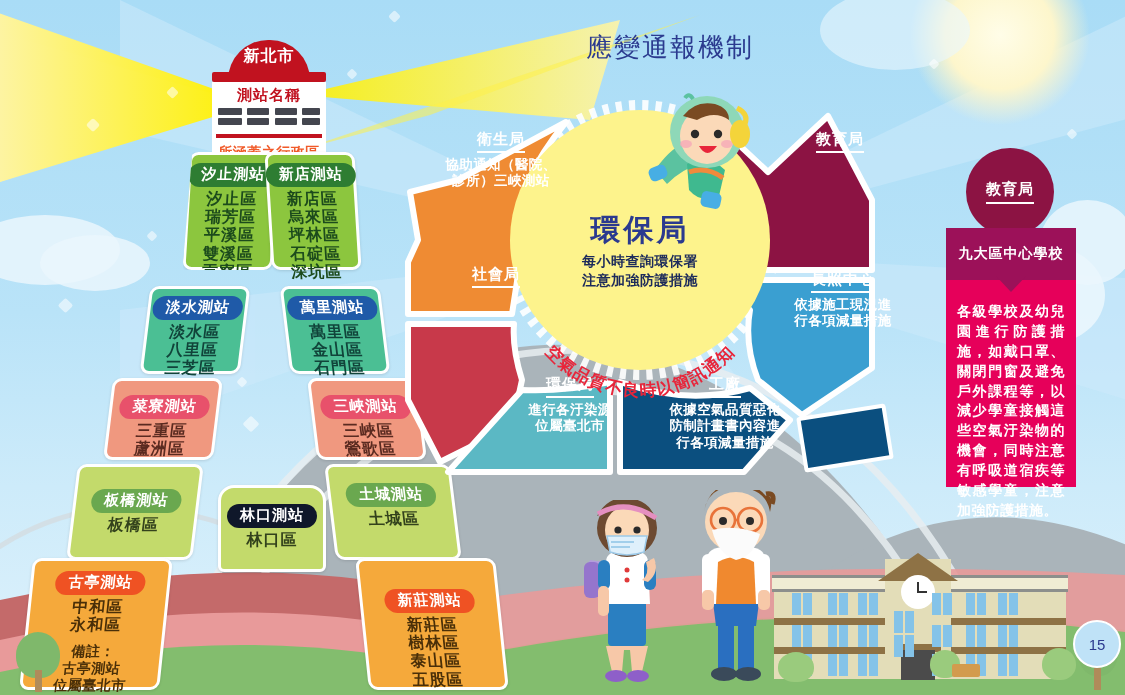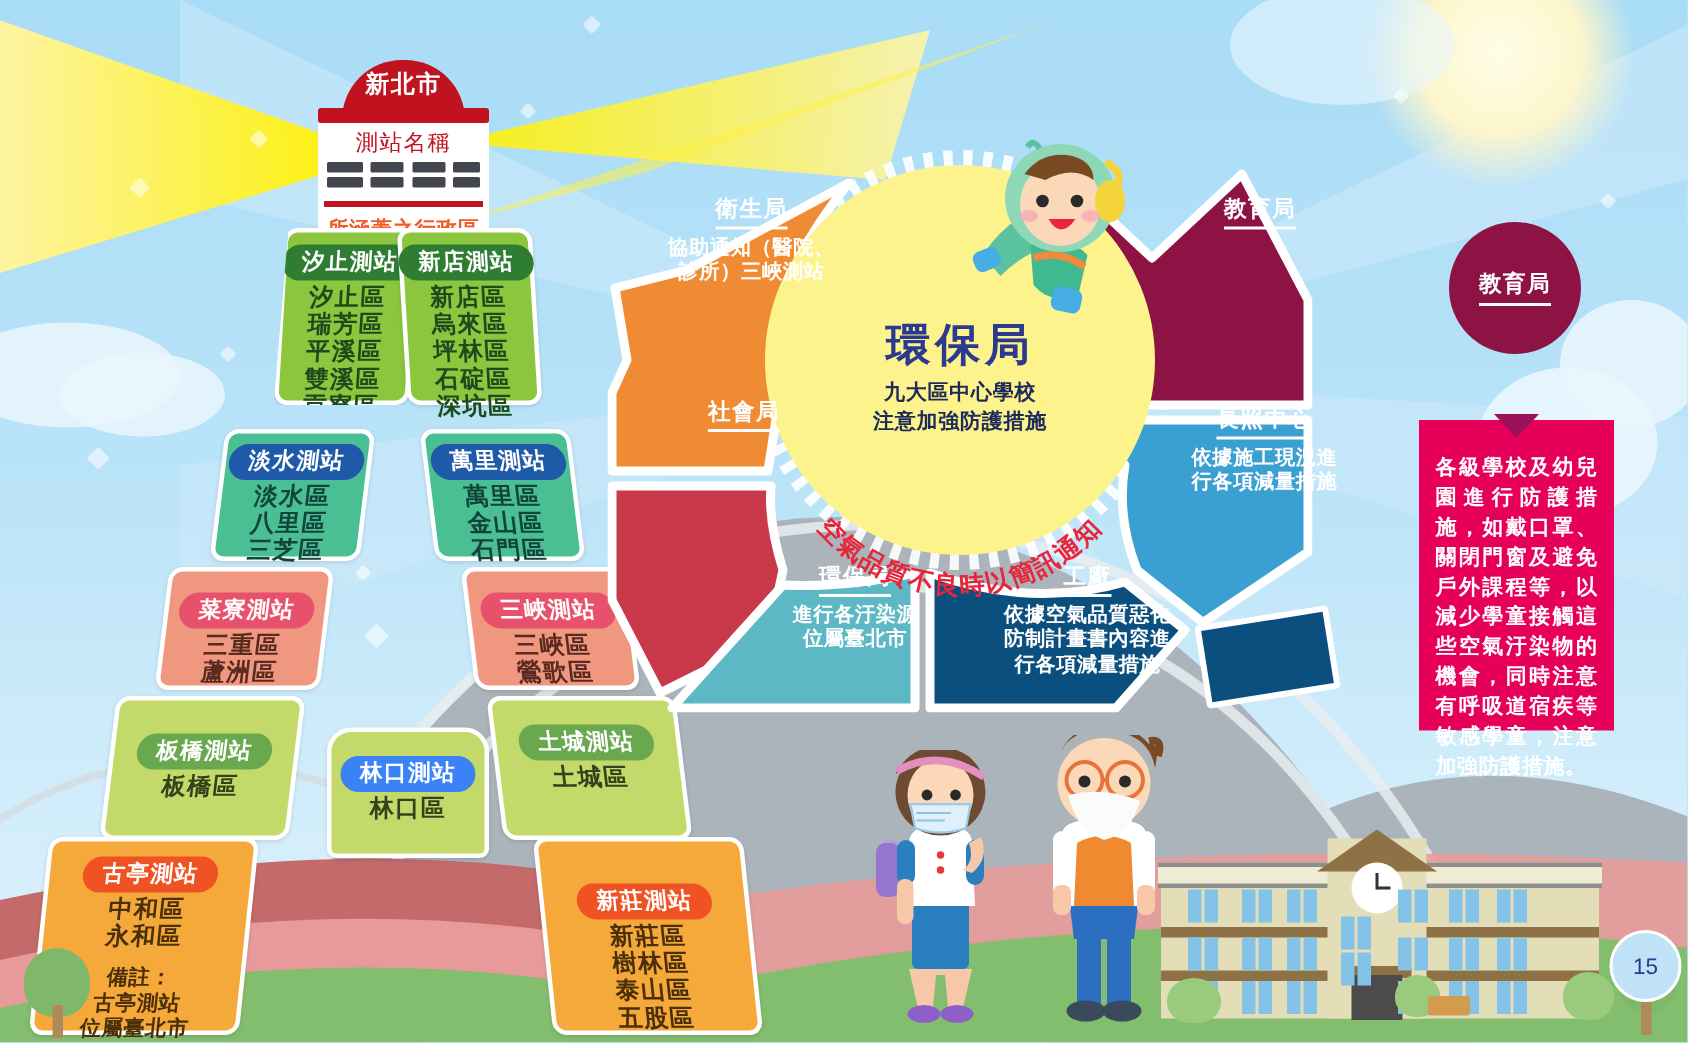--- a/index.html
+++ b/index.html
@@ -33,21 +33,21 @@
 
   
   .legend{position:absolute;left:206px;top:40px;width:126px;height:135px;}
   .legend-dome{position:absolute;left:22px;top:0;width:82px;height:40px;
       background:#c1121f;border-radius:42px 42px 0 0;}
   .legend-brim{position:absolute;left:6px;top:32px;width:114px;height:10px;background:#c1121f;border-radius:2px;}
   .legend-body{position:absolute;left:6px;top:42px;width:114px;height:93px;background:#fff;border-radius:0 0 3px 3px;}
   .legend-city{position:absolute;left:22px;top:6px;width:82px;text-align:center;color:#fff;
       font-weight:bold;font-size:16px;letter-spacing:1px;}
   .legend-name{position:absolute;left:6px;top:46px;width:114px;text-align:center;color:#c1121f;
-      font-weight:normal;font-size:15px;letter-spacing:1px;}
+      font-weight:bold;font-size:15px;letter-spacing:1px;}
   .legend-bars{position:absolute;left:12px;top:68px;width:102px;}
   .legend-bars .r{display:flex;justify-content:space-between;margin-bottom:3px;}
   .legend-bars .b{height:7px;background:#44464f;border-radius:1px;}
   .legend-rule{position:absolute;left:10px;top:94px;width:106px;height:4px;background:#c1121f;}
   .legend-dist{position:absolute;left:4px;top:104px;width:118px;text-align:center;color:#f15a29;
       font-weight:bold;font-size:14px;letter-spacing:.5px;}
 
   
   .wheel{position:absolute;left:405px;top:25px;width:470px;height:450px;}
   .wheel svg{position:absolute;left:0;top:0;}
@@ -279,21 +279,21 @@
     <div class="card" style="left:72px;top:464px;width:126px;height:96px;background:#c3da6b;padding-top:22px;
                 transform:skewX(-7deg);">
       <span class="pill" style="background:#6aa84f">板橋測站</span>
       <div class="dlist" style="color:#33421c">
         <div>板橋區</div>
       </div>
     </div>
 
     <div class="card" style="left:218px;top:485px;width:108px;height:87px;background:#c3da6b;padding-top:16px;
                 border-radius:16px 16px 6px 6px;">
-      <span class="pill" style="background:#3b82f6">林口測站</span>
+      <span class="pill" style="background:#0f172a">林口測站</span>
       <div class="dlist" style="color:#33421c">
         <div>林口區</div>
       </div>
     </div>
 
     <div class="card" style="left:330px;top:464px;width:126px;height:96px;background:#c3da6b;padding-top:16px;
                 transform:skewX(7deg);">
       <span class="pill" style="background:#6aa84f">土城測站</span>
       <div class="dlist" style="color:#33421c">
         <div>土城區</div>
@@ -318,20 +318,21 @@
       <div class="dlist" style="color:#4a2f08">
         <div>新莊區</div>
           <div>樹林區</div>
         <div>泰山區</div>
           <div>五股區</div>
       </div>
     </div>
   </div>
 
   <div class="mech-title">
+    <div>應變通報機制</div>
   </div>
 
   <div class="wheel">
     <svg width="470" height="450" viewBox="0 0 470 450">
       <g transform="translate(235,215)">
 
         <circle r="132" fill="none" stroke="#ffffff" stroke-width="16" stroke-dasharray="6 7" opacity="0.9"></circle>
 
         <path d="M-74,-118 L-182,-60 L-230,-48 L-222,0 L-232,22 L-232,74 L-128,74 L-120,22 Q-138,-40 -74,-118 Z" fill="#ef8b33" stroke="#fff" stroke-width="6" stroke-linejoin="round"></path>
 
@@ -342,21 +343,21 @@
         <path d="M-20,142 L-20,232 L104,232 L150,180 L110,148 Q48,166 -20,142 Z" fill="#0b4f7f" stroke="#fff" stroke-width="6" stroke-linejoin="round"></path>
 
         <path d="M118,40 L232,40 L232,128 L162,175 L118,140 Q104,104 110,70 L96,56 Z" fill="#3a9fd1" stroke="#fff" stroke-width="6" stroke-linejoin="round"></path>
 
         <path d="M66,-126 L128,-68 L188,-124 L232,-40 L232,30 L118,30 Q120,-40 66,-126 Z" fill="#8c1343" stroke="#fff" stroke-width="6" stroke-linejoin="round"></path>
       </g>
     </svg>
 
     <div class="hub" style="left:105px;top:85px;width:260px;height:260px;"></div>
     <div class="hub-title" style="left:0;top:185px;">環保局</div>
-    <div class="hub-sub" style="left:0;top:227px;">九大區中心學校</div>
+    <div class="hub-sub" style="left:0;top:227px;">每小時查詢環保署</div>
     <div class="hub-sub" style="left:0;top:246px;">注意加強防護措施</div>
 
     <div class="seg-label" style="left:-4px;top:105px;width:200px;">
       <div class="seg-title">衛生局</div>
       <div class="seg-body" style="white-space:pre-line">協助通知（醫院、
 診所）三峽測站</div>
     </div>
 
     <div class="seg-label" style="left:-4px;top:240px;width:190px;">
       <div class="seg-title">社會局</div>
@@ -414,20 +415,23 @@
       <path d="M92,16 Q104,22 100,32" stroke="#f4d43a" stroke-width="5" fill="none"></path>
       <path d="M40,6 Q44,0 48,7" stroke="#5bc2a0" stroke-width="4" fill="none"></path>
     </g>
   </svg>
 
   <div style="position:absolute;left:800px;top:410px;width:82px;height:48px;background:#0b4f7f;
               transform:rotate(-9deg);border:4px solid #fff;border-radius:3px;"></div>
 
   <div class="edu-circle">
     <span>教育局</span>
+  </div>
+  <div class="nine-head">
+    <span>九大區中心學校</span>
   </div>
   <div class="nine-arrow"></div>
   <div class="nine-body">各級學校及幼兒園進行防護措施，如戴口罩、關閉門窗及避免戶外課程等，以減少學童接觸這些空氣汙染物的機會，同時注意有呼吸道宿疾等敏感學童，注意加強防護措施。</div>
 
   <svg class="kid" style="left:578px;top:500px" width="100" height="190">
     <g>
       <path d="M12,60 Q6,70 8,96 L24,96 Q20,72 26,62 Z" fill="#b39ddb"></path>
       <rect x="6" y="62" width="16" height="36" rx="6" fill="#9575cd"></rect>
       <rect x="30" y="100" width="38" height="46" rx="4" fill="#2a7fc1"></rect>
       <path d="M28,146 L70,146 L64,172 L54,172 L52,150 L46,150 L44,172 L34,172 Z" fill="#f7c8a8"></path>

